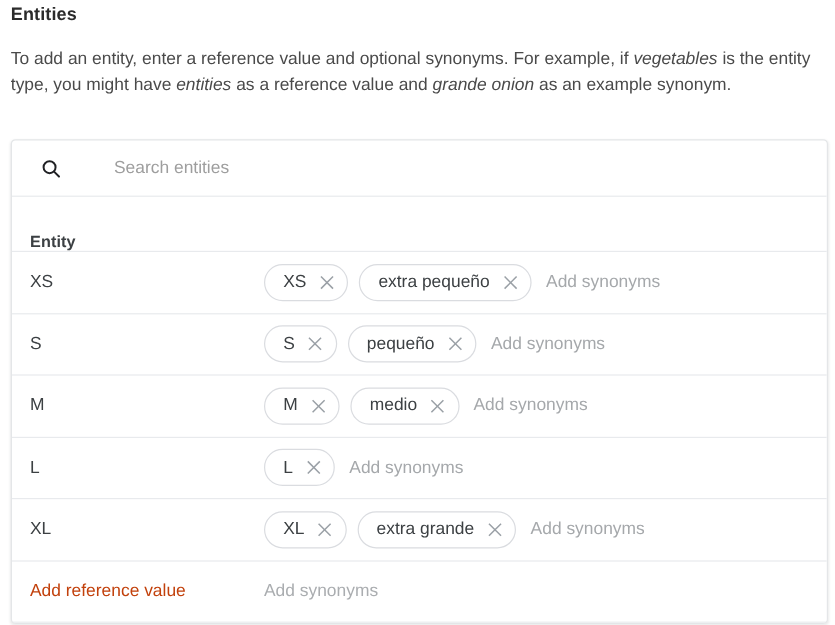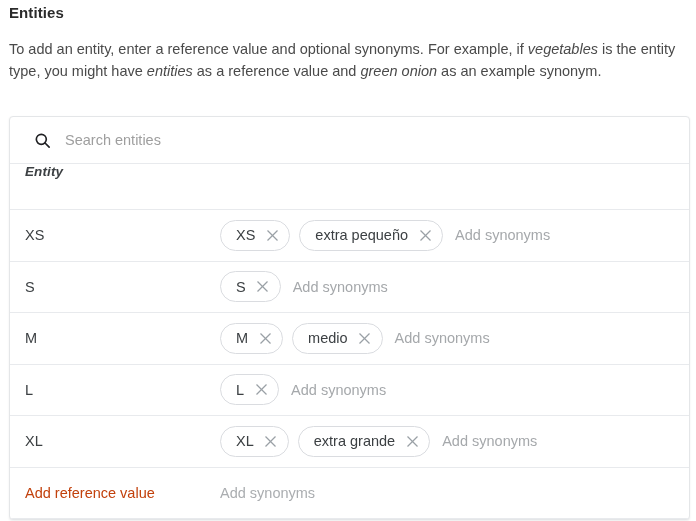--- a/index.html
+++ b/index.html
@@ -77,40 +77,39 @@
     display: flex;
     align-items: center;
     justify-content: center;
     color: #202124;
   }
   .search-input {
     border: 0;
     outline: 0;
     background: transparent;
     flex: 1 1 auto;
-    margin-left: 13px;
+    margin-left: 43px;
     font-family: "Liberation Sans", sans-serif;
     font-size: 14.5px;
     color: #3c4043;
     height: 100%;
     padding: 0;
   }
   .search-input::placeholder {
     color: #9e9e9e;
     opacity: 1;
   }
 
   
   .thead {
     display: flex;
-    align-items: flex-start;
+    align-items: flex-end;
     height: 46px;
     border-bottom: 1px solid #e8eaed;
     box-sizing: border-box;
-    font-style: italic;
   }
   .th {
     font-size: 13.5px;
     font-weight: bold;
     color: #3c4043;
     letter-spacing: .1px;
   }
   .col-entity {
     width: 210px;
     flex: 0 0 210px;
@@ -199,21 +198,21 @@
     color: #aaadb0;
   }
 </style>
 </head>
 <body>
 
 <div class="page">
 
   <div class="section-title">Entities</div>
 
-  <div class="section-desc"><span>To add an entity, enter a reference value and optional synonyms. For example, if </span><i>vegetables</i><span> is the entity type, you might have </span><i>entities</i><span> as a reference value and </span><i>green onion</i><span> as an example synonym.</span></div>
+  <div class="section-desc"><span>To add an entity, enter a reference value and optional synonyms. For example, if </span><i>vegetables</i><span> is the entity type, you might have </span><i>entities</i><span> as a reference value and </span><i>grande onion</i><span> as an example synonym.</span></div>
 
   <div class="card">
 
     <div class="search-row">
       <span class="search-icon">
         <svg width="19" height="19" viewBox="0 0 24 24" fill="none" aria-hidden="true">
           <circle cx="10.5" cy="10.5" r="6.3" stroke="#202124" stroke-width="2.1"></circle>
           <line x1="15.2" y1="15.2" x2="20.4" y2="20.4" stroke="#202124" stroke-width="2.1" stroke-linecap="round"></line>
         </svg>
       </span>
@@ -254,20 +253,29 @@
           <div class="col-syn syn-cell">
             <span class="chip">
               <span class="chip-label">S</span>
               <span class="chip-close">
                 <svg width="13" height="13" viewBox="0 0 14 14" aria-hidden="true">
                   <line x1="1.6" y1="1.6" x2="12.4" y2="12.4" stroke="currentColor" stroke-width="1.35"></line>
                   <line x1="12.4" y1="1.6" x2="1.6" y2="12.4" stroke="currentColor" stroke-width="1.35"></line>
                 </svg>
               </span>
             </span>
+            <span class="chip">
+              <span class="chip-label">pequeño</span>
+              <span class="chip-close">
+                <svg width="13" height="13" viewBox="0 0 14 14" aria-hidden="true">
+                  <line x1="1.6" y1="1.6" x2="12.4" y2="12.4" stroke="currentColor" stroke-width="1.35"></line>
+                  <line x1="12.4" y1="1.6" x2="1.6" y2="12.4" stroke="currentColor" stroke-width="1.35"></line>
+                </svg>
+              </span>
+            </span>
             <span class="add-syn">Add synonyms</span>
           </div>
         </div>
         <div class="row">
           <div class="col-entity entity-cell">M</div>
           <div class="col-syn syn-cell">
             <span class="chip">
               <span class="chip-label">M</span>
               <span class="chip-close">
                 <svg width="13" height="13" viewBox="0 0 14 14" aria-hidden="true">

